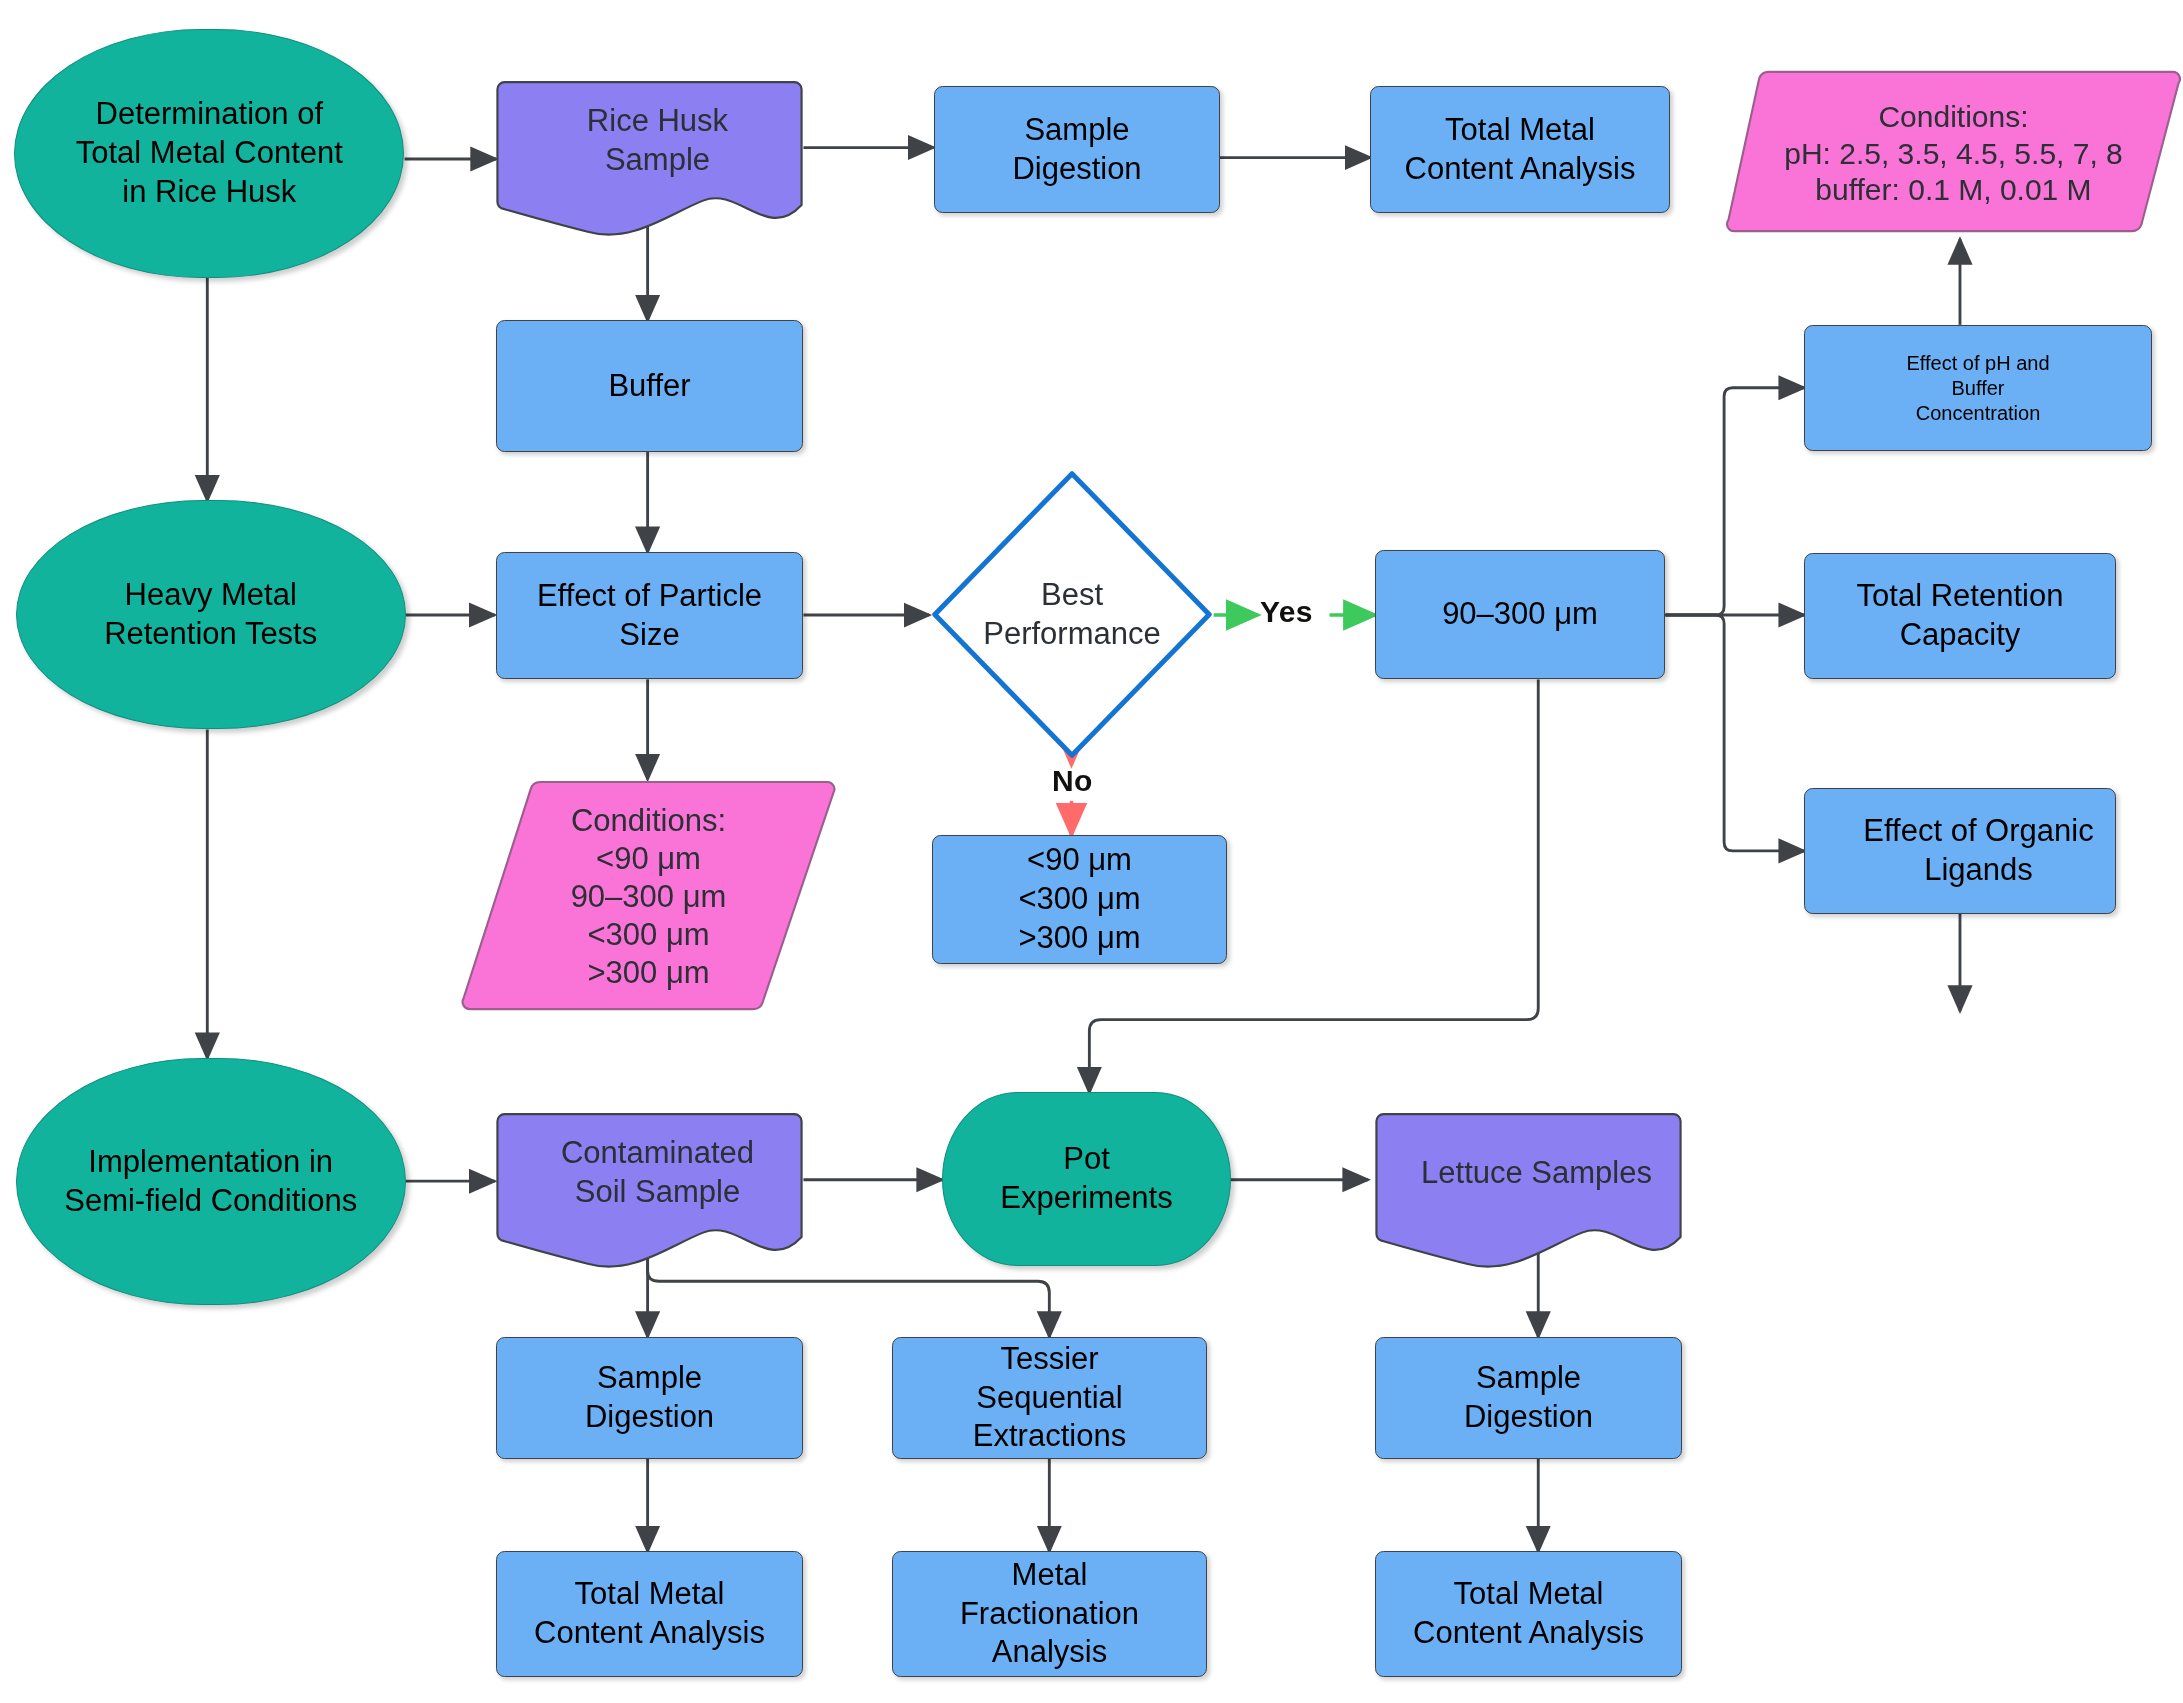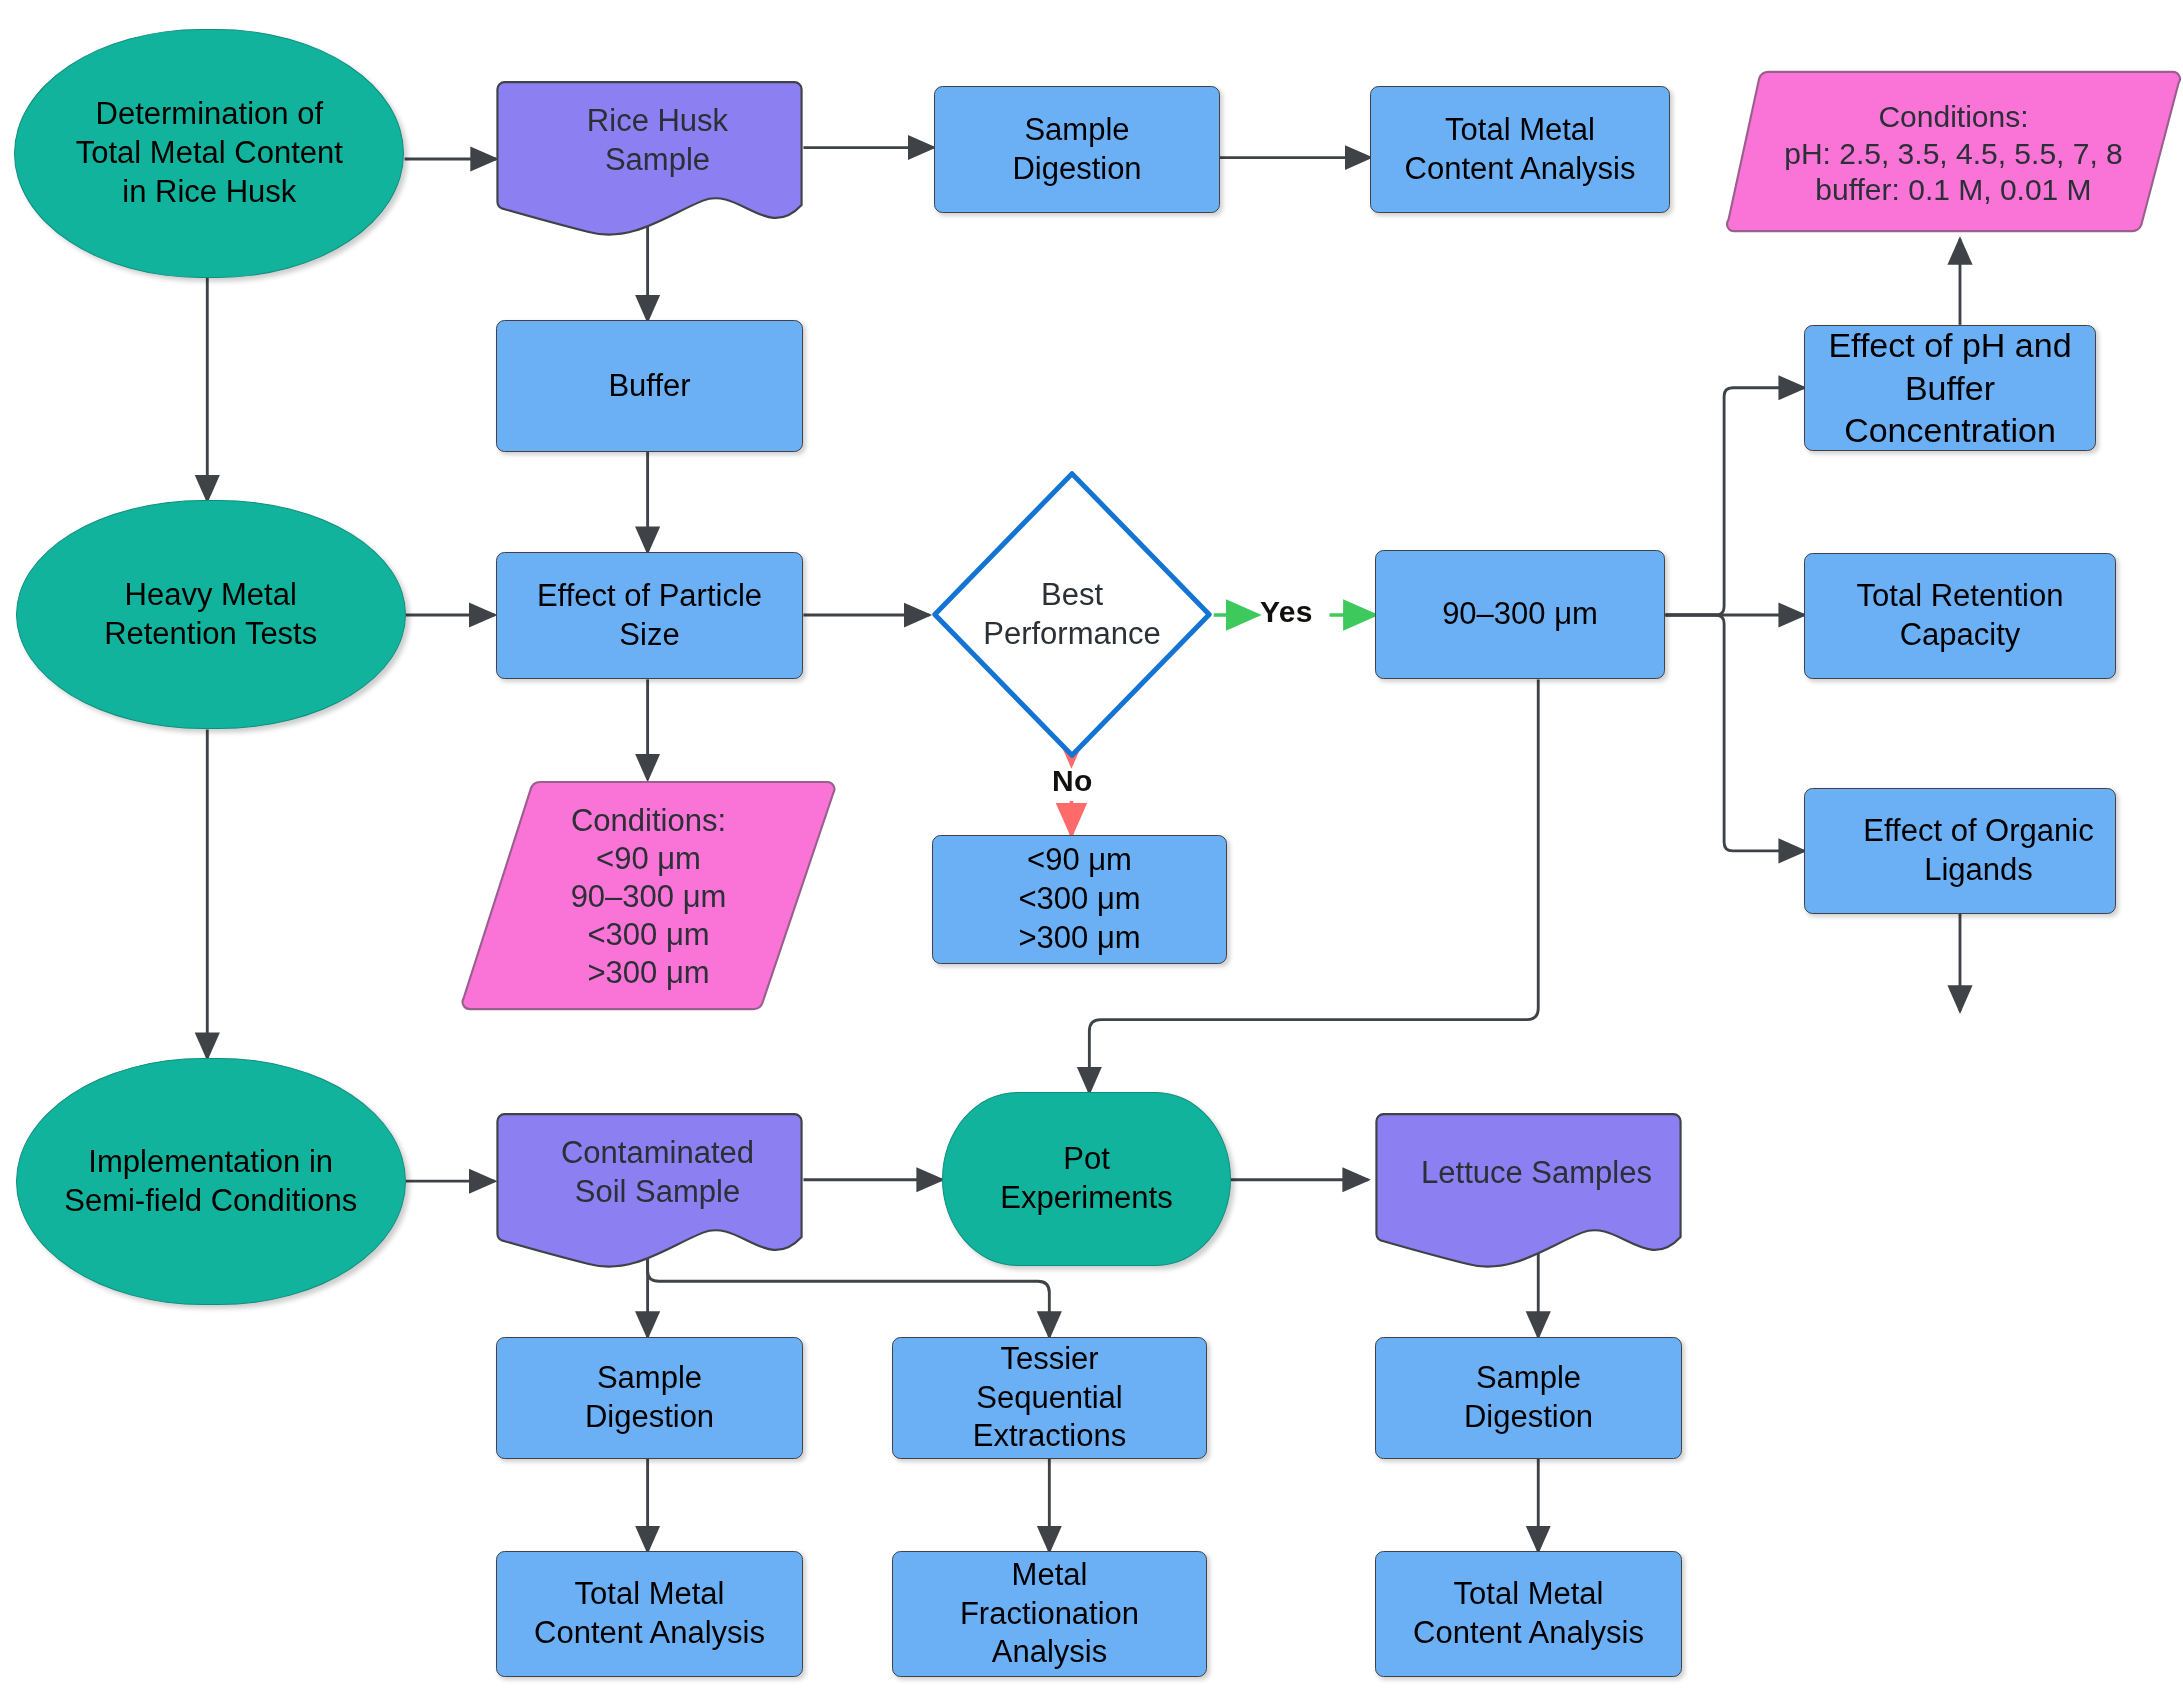--- a/index.html
+++ b/index.html
@@ -198,21 +198,21 @@
   <div class="node proc" style="left:932px;top:835px;width:295px;height:129px;">
     <span class="lbl">&lt;90 μm
 &lt;300 μm
 &gt;300 μm</span>
   </div>
 
   <div class="node proc" style="left:1375px;top:550px;width:290px;height:129px;">
     <span class="lbl">90–300 μm</span>
   </div>
 
-  <div class="node proc" style="left:1804px;top:325px;width:292px;height:126px;font-size:34px;">
+  <div class="node proc" style="left:1804px;top:325px;width:348px;height:126px;font-size:20px;">
     <span class="lbl">Effect of pH and
 Buffer
 Concentration</span>
   </div>
 
   <div class="node proc" style="left:1804px;top:553px;width:312px;height:126px;">
     <span class="lbl">Total Retention
 Capacity</span>
   </div>
 

